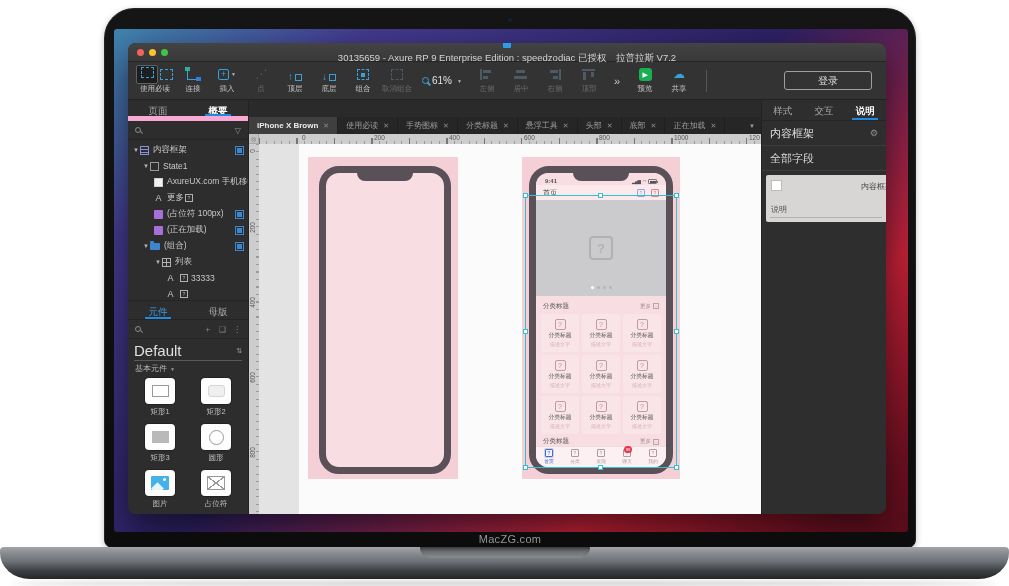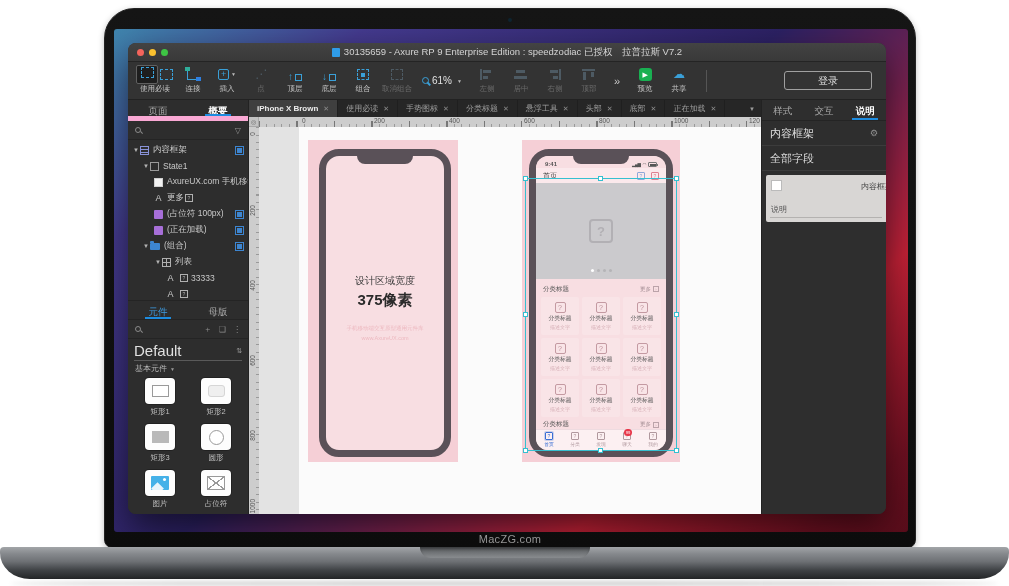--- a/index.html
+++ b/index.html
@@ -24,21 +24,21 @@
   .base-shadow { position:absolute; left:10px; right:10px; bottom:0px; height:5px; border-radius:50%; background:rgba(0,0,0,.18); filter:blur(2px); }
 
   
   .window { position:absolute; left:14px; top:14px; width:758px; height:471px; background:#2f2f2f;
     border-radius:8px; overflow:hidden; box-shadow:0 14px 34px rgba(0,0,0,.55); display:flex; flex-direction:column; }
 
   .titlebar { height:19px; background:linear-gradient(#434343,#393939); display:flex; align-items:center; position:relative; flex:none; border-bottom:1px solid #242424; }
   .lights { display:flex; gap:5px; margin-left:9px; }
   .light { width:7px; height:7px; border-radius:50%; }
   .l-red{background:#f4645c}.l-yel{background:#fbc12f}.l-grn{background:#3ec544}
-  .title-wrap { position:absolute; left:0; right:0; text-align:center; font-size:9.5px; color:#d4d4d4; display:flex; justify-content:center; align-items:center; gap:4px; }
+  .title-wrap { position:absolute; left:0; right:0; text-align:center; font-size:9.5px; color:#d4d4d4; display:flex; justify-content:center; align-items:center; gap:4px;flex-direction:column; }
   .doc-ic { width:8px; height:9px; background:#2f9ce8; border-radius:1px; display:inline-block; color:#fff; font-size:6px; line-height:9px; text-align:center; font-weight:bold; }
 
   
   .toolbar { height:38px; background:#333333; border-bottom:1px solid #222; display:flex; align-items:center; padding:0 8px; gap:4px; flex:none; }
   .ti { display:flex; flex-direction:column; align-items:center; justify-content:center; gap:2px; min-width:30px; cursor:default; }
   .ti .ic { height:15px; display:flex; align-items:center; justify-content:center; color:#3aa0d8; font-size:12px; line-height:15px; }
   .ti .lb { font-size:7.5px; color:#c4c4c4; white-space:nowrap; }
   .ti.dis .ic { color:#4d5a63; } .ti.dis .ic * { border-color:#4d5a63 !important; background-color:transparent; }
   .ti.dis .lb { color:#6b6b6b; }
   .marq { width:13px; height:11px; border:1px dashed #3aa0d8; display:inline-block; margin:0 1.5px; }
@@ -120,21 +120,21 @@
   .sh-circle { width:15px; height:15px; border:1.5px solid #9a9a9a; border-radius:50%; background:#fff; }
   .sh-img { width:18px; height:14px; background:#45b1e8; position:relative; border-radius:1px; overflow:hidden; }
   .sh-img::before { content:''; position:absolute; left:2px; bottom:-3px; width:9px; height:9px; background:#e8f4fb; transform:rotate(45deg); }
   .sh-img::after { content:''; position:absolute; right:3px; top:2px; width:3px; height:3px; border-radius:50%; background:#fff; }
   .sh-ph { width:18px; height:14px; border:1px solid #9a9a9a; background:
       linear-gradient(to top right, transparent 47%, #9a9a9a 47%, #9a9a9a 53%, transparent 53%),
       linear-gradient(to bottom right, transparent 47%, #9a9a9a 47%, #9a9a9a 53%, transparent 53%), #fff; }
 
   
   .canvas-col { flex:1; min-width:0; display:flex; flex-direction:column; background:#2a2a2a; }
-  .page-tabs { height:17px; flex:none; background:#262626; display:flex; align-items:stretch; font-size:8px; color:#9c9c9c; overflow:hidden; }
+  .page-tabs { height:17px; flex:none; background:#262626; display:flex; align-items:stretch; font-size:8px; color:#9c9c9c; overflow:hidden;margin-top:17px; }
   .ptab { display:flex; align-items:center; gap:5px; padding:0 8px; border-right:1px solid #1f1f1f; white-space:nowrap; }
   .ptab.on { background:#3f3f3f; color:#ececec; font-weight:bold; }
   .ptab .x { font-size:7px; color:#8a8a8a; }
   .ptab-caret { margin-left:auto; display:flex; align-items:center; padding:0 6px; color:#9a9a9a; font-size:6px; }
   .hruler { height:10px; flex:none; position:relative; background:#cdcdcd; }
   .hruler .ticks { position:absolute; left:10px; right:0; top:0; bottom:0;
      background:
        repeating-linear-gradient(to right,#777 0 1px,transparent 1px 37.5px) left bottom/100% 6px no-repeat padding-box,
        repeating-linear-gradient(to right,#9a9a9a 0 1px,transparent 1px 7.5px) left bottom/100% 3px no-repeat padding-box; }
   .hruler .num { position:absolute; top:0px; font-size:6.5px; color:#555; }
@@ -531,26 +531,20 @@
                 <span class="num" style="top:228px">600</span>
                 <span class="num" style="top:303px">800</span>
                 <span class="num" style="top:372px">1000</span>
               </div>
               <div class="paste">
                 <div class="page-white"></div>
 
                 <div class="phone-bg p1-bg"></div>
                 <div class="phone phone1">
                   <div class="notch"></div>
-                  <div class="p1-text">
-                    <div class="p1-l1">设计区域宽度</div>
-                    <div class="p1-l2">375像素</div>
-                    <div class="p1-l3">手机移动端交互原型通用元件库</div>
-                    <div class="p1-l4">www.AxureUX.com</div>
-                  </div>
                 </div>
 
                 <div class="phone-bg p2-bg"></div>
                 <div class="phone phone2">
                   <div class="notch"></div>
                   <div class="p2-screen">
                     <div class="p2-status">
                       <span class="time">9:41</span>
                       <span class="p2-sticons">
                         <span class="bars">▂▄▆</span>

